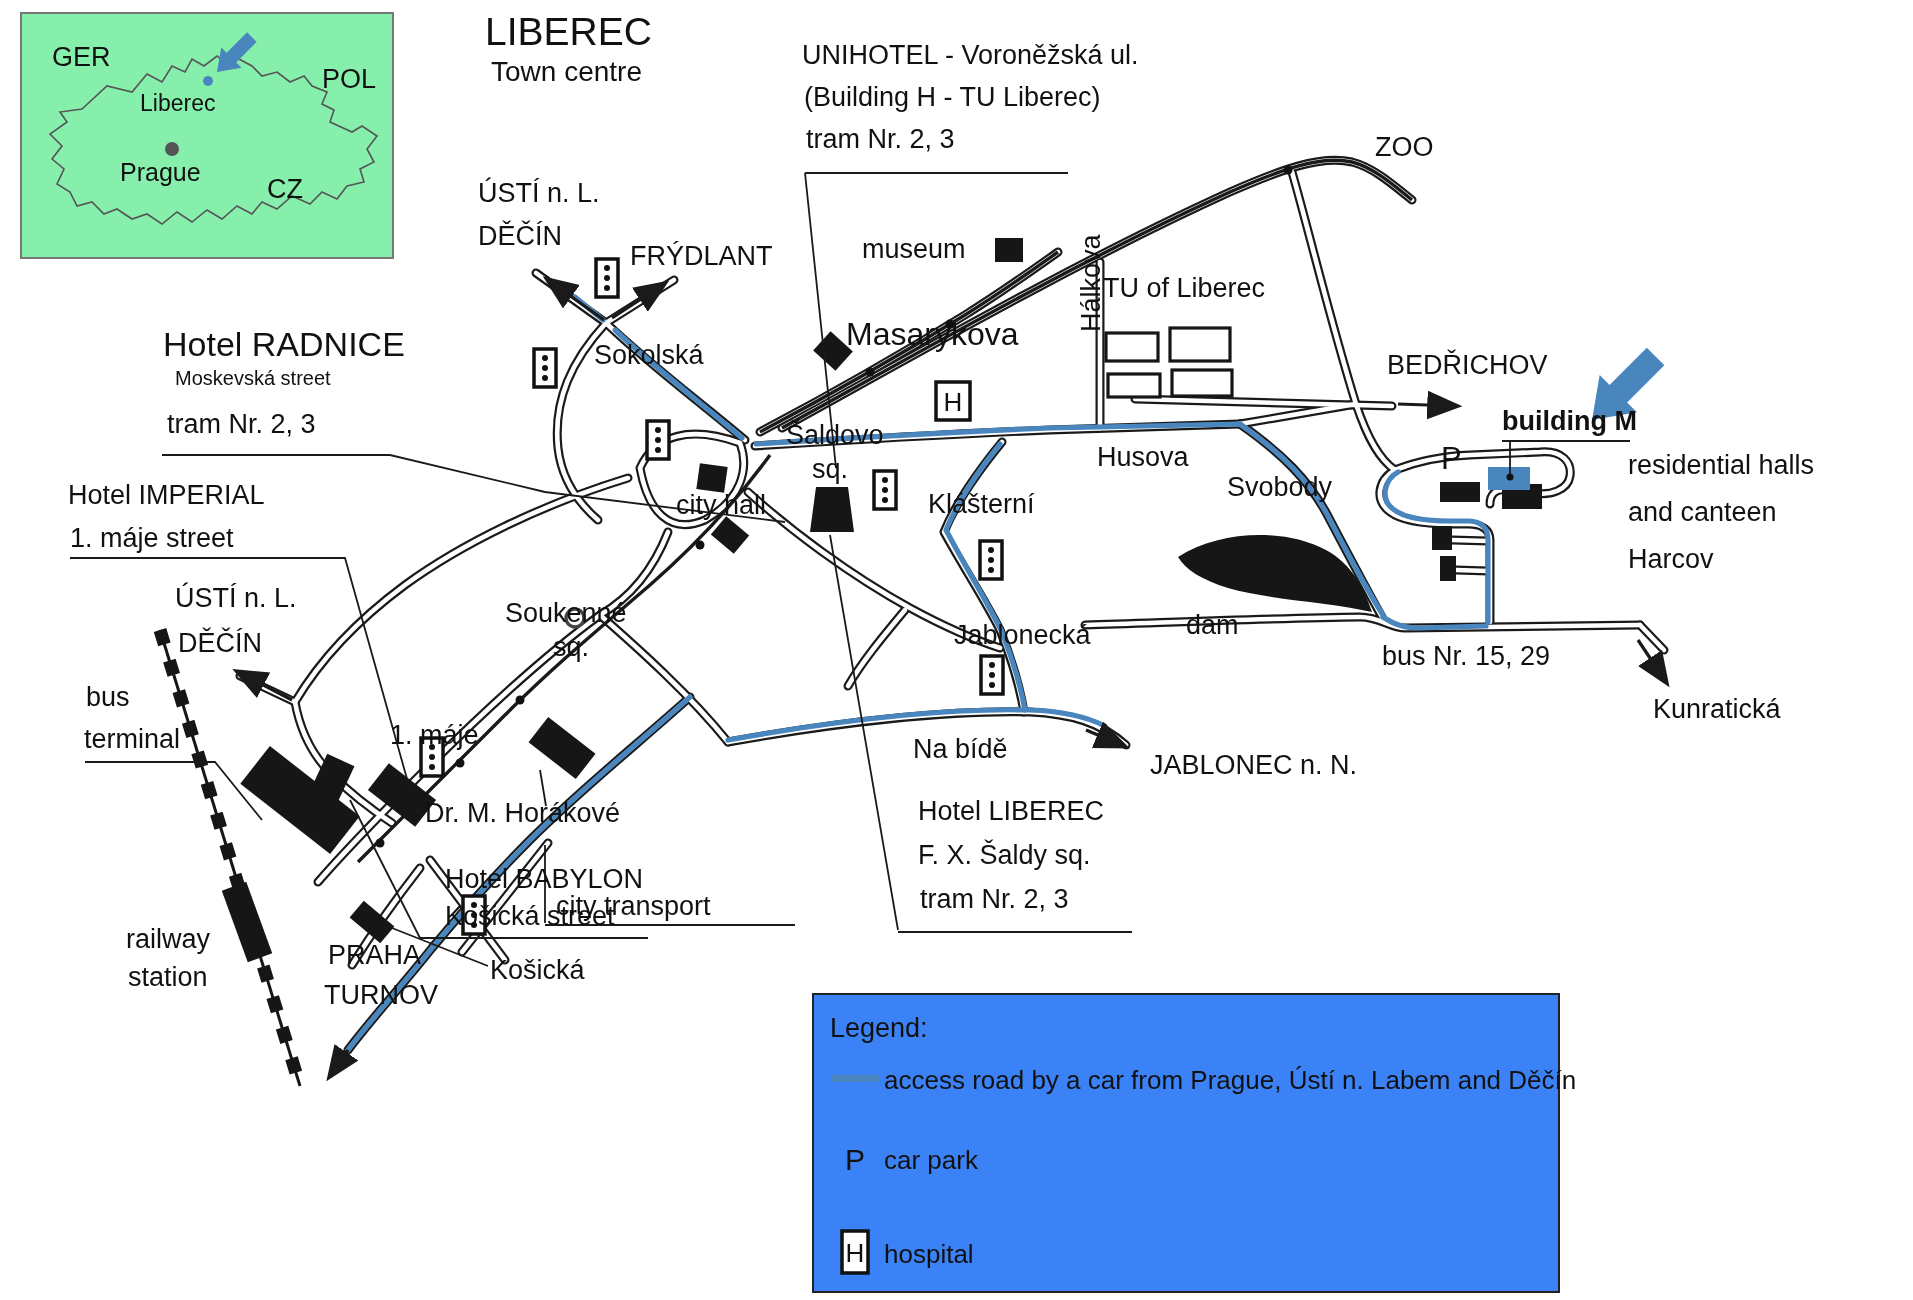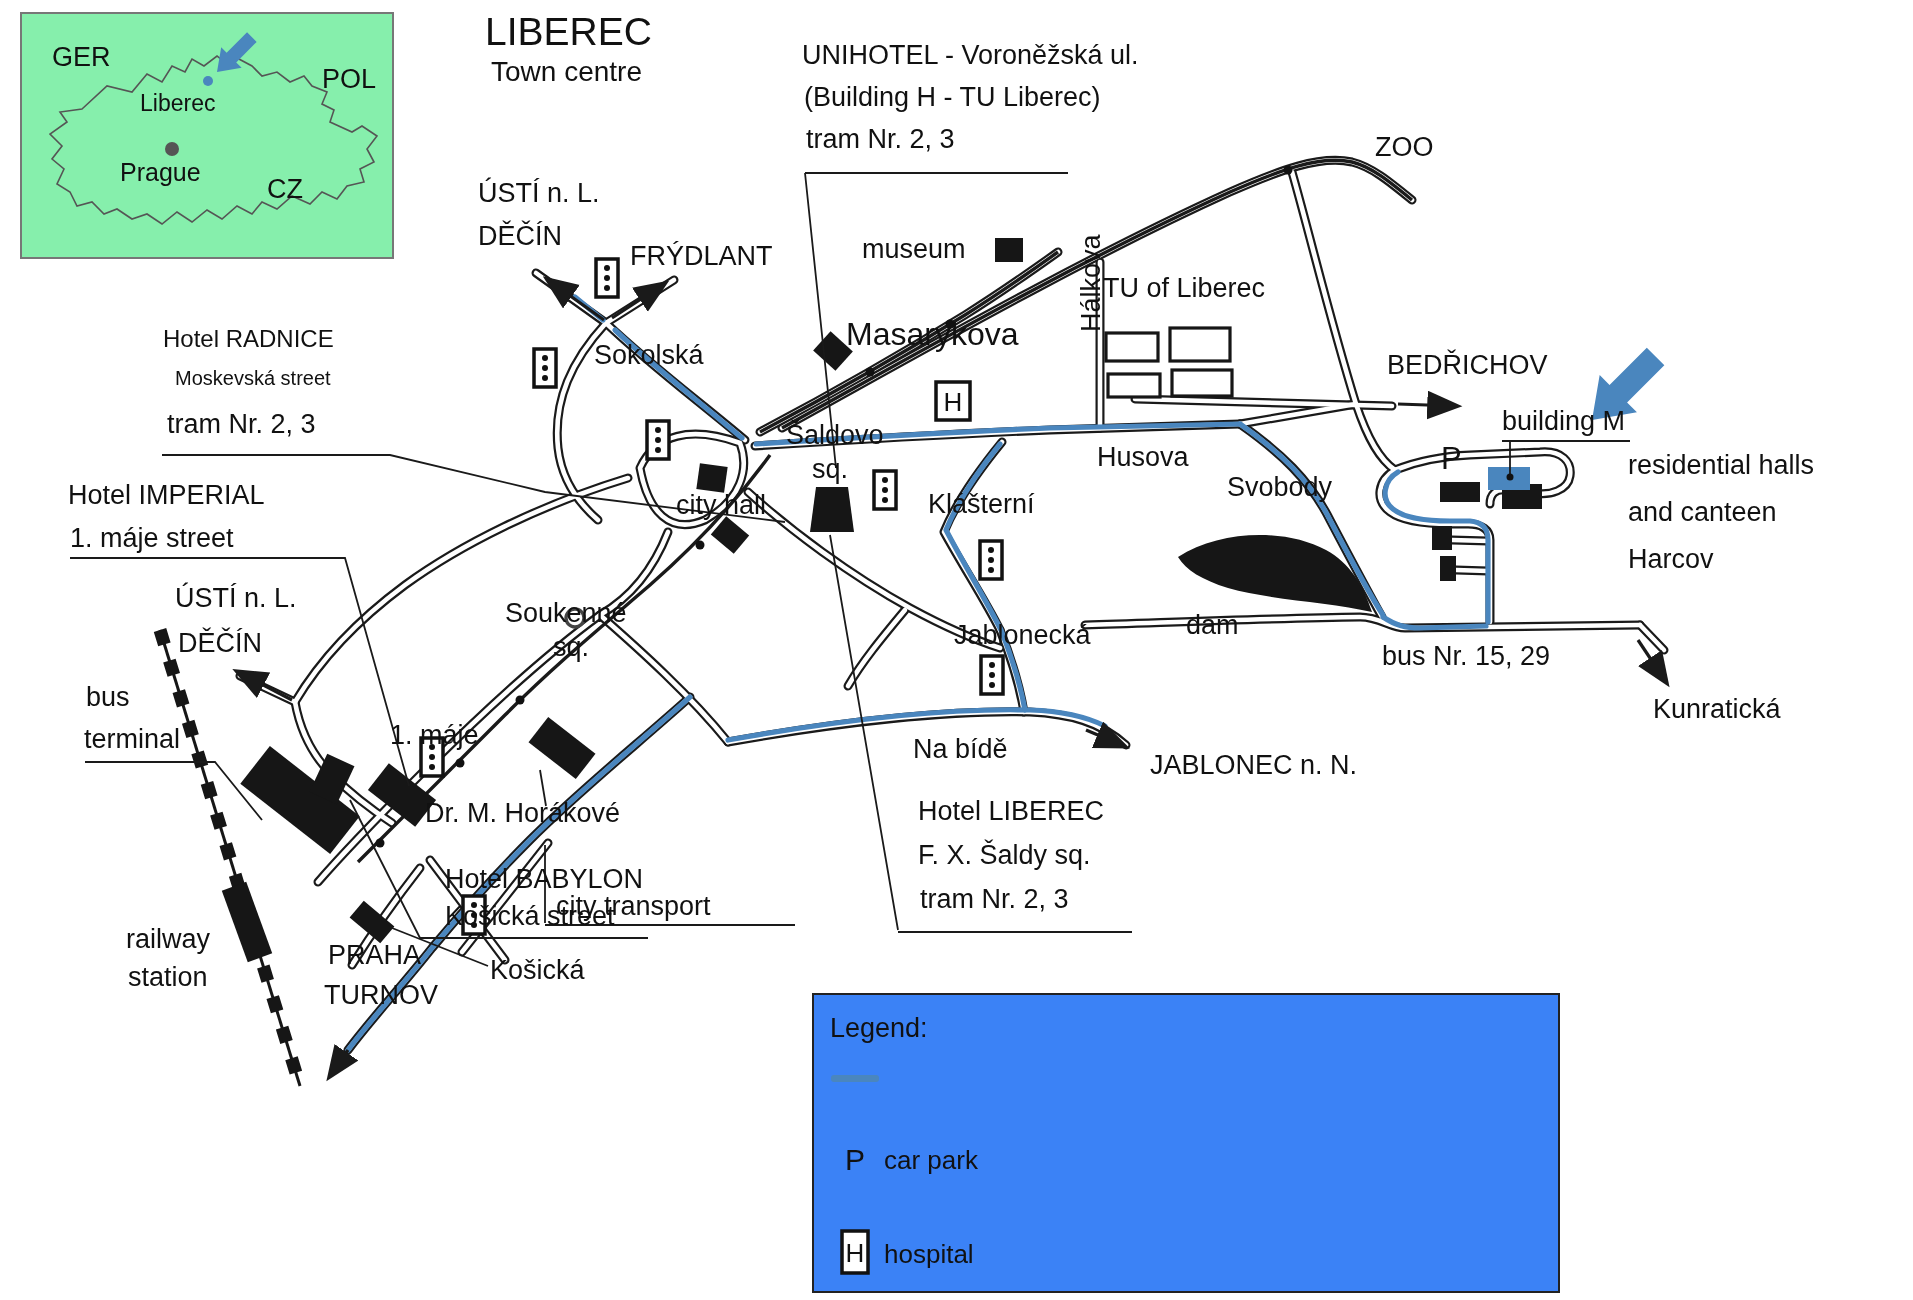--- a/index.html
+++ b/index.html
@@ -245,26 +245,26 @@
       <div class="maplabel" style="left: 630px; top: 241px; font-size: 27px;">FRÝDLANT</div>
       <div class="maplabel" style="left: 802px; top: 40px; font-size: 27px;">UNIHOTEL - Voroněžská ul.</div>
       <div class="maplabel" style="left: 804px; top: 82px; font-size: 27px;">(Building H - TU Liberec)</div>
       <div class="maplabel" style="left: 806px; top: 124px; font-size: 27px;">tram Nr. 2, 3</div>
       <div class="maplabel" style="left: 862px; top: 234px; font-size: 27px;">museum</div>
       <div class="maplabel" style="left: 1375px; top: 132px; font-size: 27px;">ZOO</div>
       <div class="maplabel" style="left: 846px; top: 316px; font-size: 32px;">Masarykova</div>
       <div class="maplabel" style="left: 1076px; top: 332px; font-size: 27px; transform: rotate(-90deg); transform-origin: 0px 0px;">Hálkova</div>
       <div class="maplabel" style="left: 1103px; top: 273px; font-size: 27px;">TU of Liberec</div>
       <div class="maplabel" style="left: 1387px; top: 350px; font-size: 27px;">BEDŘICHOV</div>
-      <div class="maplabel" style="left: 1502px; top: 406px; font-size: 27px;">building M</div>
+      <div class="maplabel" style="left: 1502px; top: 406px; font-size: 27px; font-weight: bold;">building M</div>
       <div class="maplabel" style="left: 1441px; top: 441px; font-size: 31px;">P</div>
       <div class="maplabel" style="left: 1628px; top: 450px; font-size: 27px;">residential halls</div>
       <div class="maplabel" style="left: 1628px; top: 497px; font-size: 27px;">and canteen</div>
       <div class="maplabel" style="left: 1628px; top: 544px; font-size: 27px;">Harcov</div>
-      <div class="maplabel" style="left: 163px; top: 325px; font-size: 24px;">Hotel RADNICE</div>
+      <div class="maplabel" style="left: 163px; top: 325px; font-size: 34px;">Hotel RADNICE</div>
       <div class="maplabel" style="left: 175px; top: 367px; font-size: 20px;">Moskevská street</div>
       <div class="maplabel" style="left: 167px; top: 409px; font-size: 27px;">tram Nr. 2, 3</div>
       <div class="maplabel" style="left: 594px; top: 340px; font-size: 27px;">Sokolská</div>
       <div class="maplabel" style="left: 786px; top: 420px; font-size: 27px;">Šaldovo</div>
       <div class="maplabel" style="left: 812px; top: 454px; font-size: 27px;">sq.</div>
       <div class="maplabel" style="left: 676px; top: 490px; font-size: 27px;">city hall</div>
       <div class="maplabel" style="left: 1097px; top: 442px; font-size: 27px;">Husova</div>
       <div class="maplabel" style="left: 1227px; top: 472px; font-size: 27px;">Svobody</div>
       <div class="maplabel" style="left: 928px; top: 489px; font-size: 27px;">Klášterní</div>
       <div class="maplabel" style="left: 68px; top: 480px; font-size: 27px;">Hotel IMPERIAL</div>
@@ -315,20 +315,21 @@
         <div class="insetlabel" style="left: 98px; top: 144px; font-size: 25px;">Prague</div>
         <div class="insetlabel" style="left: 245px; top: 160px; font-size: 27px;">CZ</div>
       </div>
   </div>
 
   <div id="legendbox">
     <div id="legend-title">Legend:</div>
 
     <div class="legrow" style="top:68px;">
       <span class="sym"><span class="legline"></span></span>
+      <span class="lab">access road by a car from Prague, Ústí n. Labem and Děčín</span>
     </div>
 
 
     <div class="legrow" style="top:148px;">
       <span class="sym legP">P</span>
 
       <span class="lab">car park</span>
     </div>
 
 

